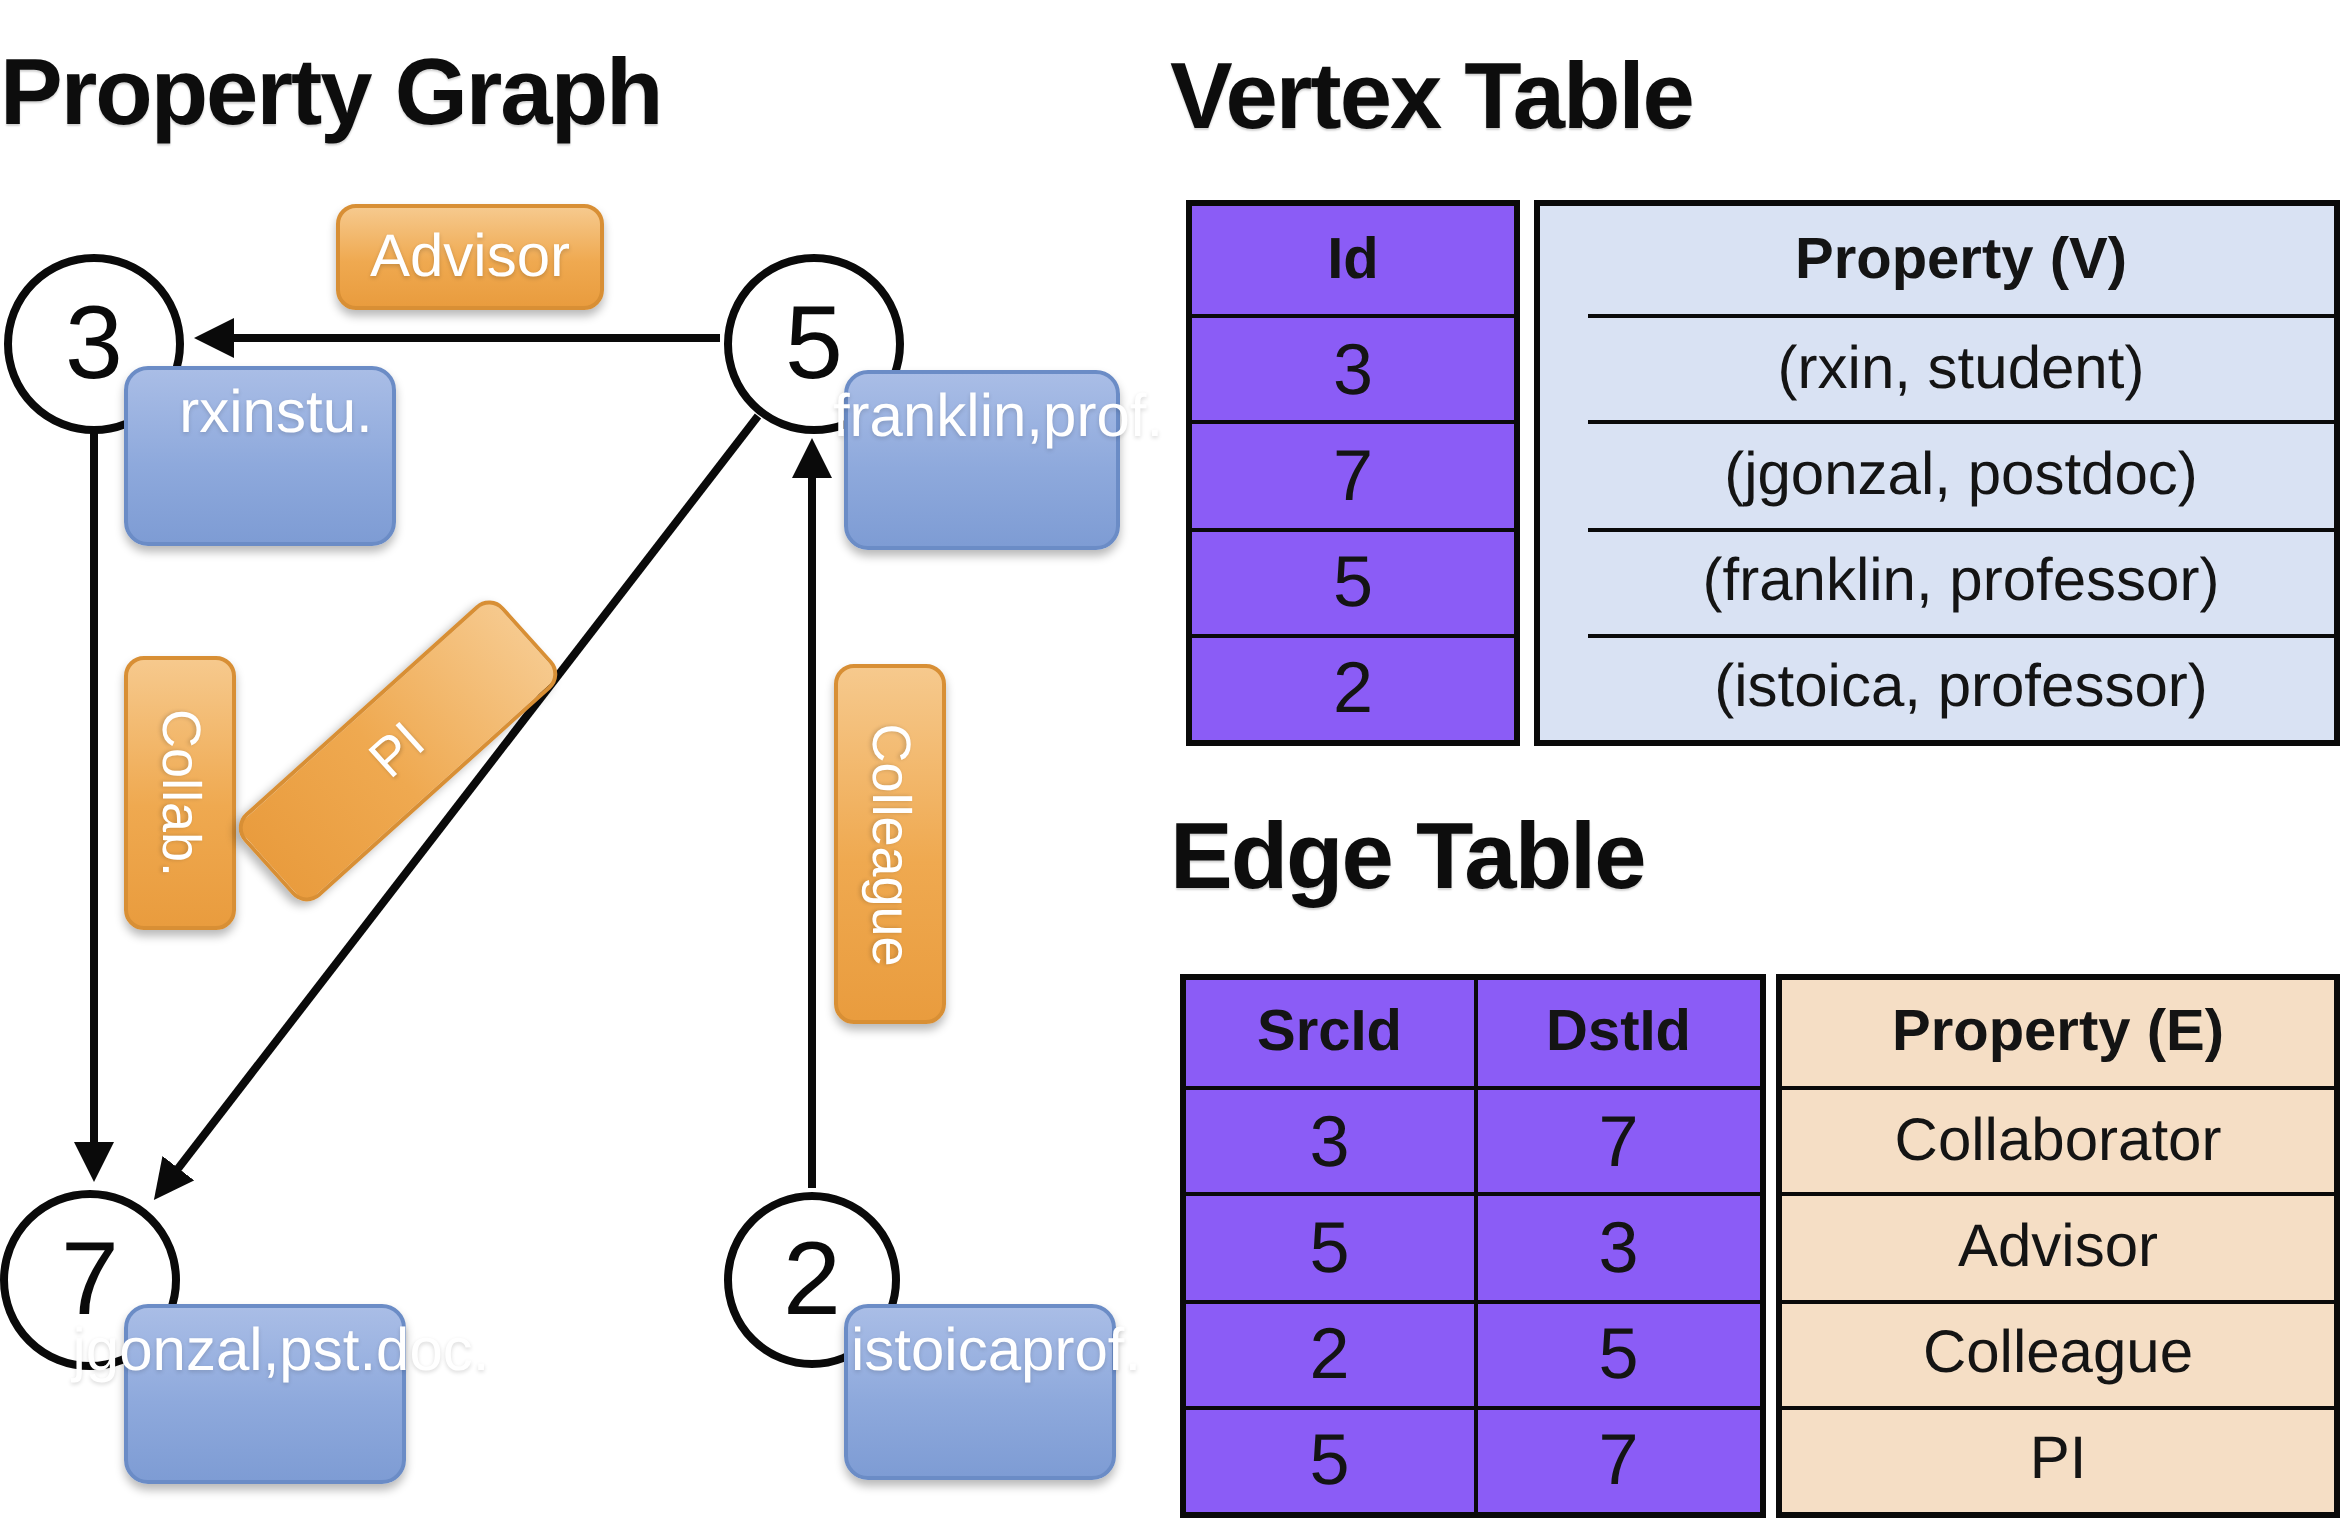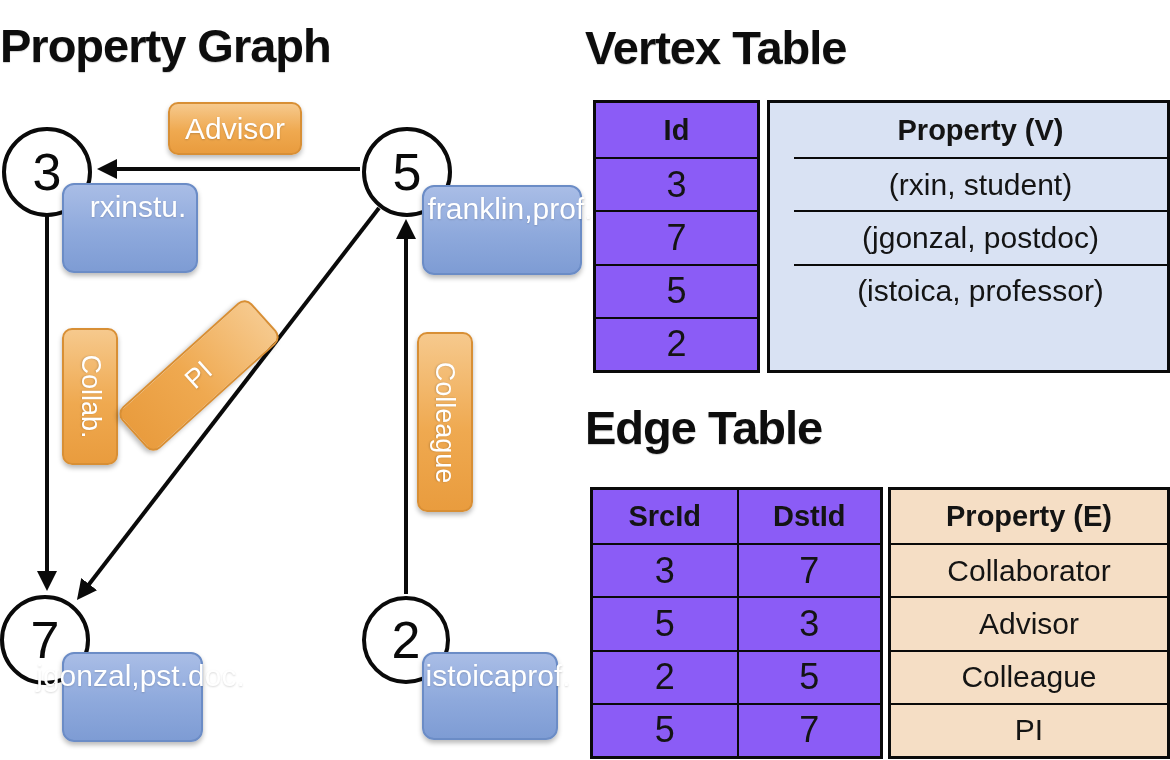--- a/index.html
+++ b/index.html
@@ -46,21 +46,21 @@
   .vertex-label{
     position:absolute;box-sizing:border-box;border-radius:12px;
     background:linear-gradient(180deg,#a9bde6 0%,#8ea9dc 55%,#7e9cd4 100%);
     border:2px solid #6b8cc6;color:#ffffff;
     display:flex;flex-direction:row;justify-content:center;
     padding-left:16px;font-size:30px;line-height:43px;
     box-shadow:0 3px 5px rgba(0,0,0,0.28);
     text-shadow:0 1px 2px rgba(0,0,0,0.15);
   }
   #vlabel-3{left:62px;top:183px;width:136px;height:90px;}
-  #vlabel-5{left:422px;top:185px;width:160px;height:90px;}
+  #vlabel-5{left:422px;top:185px;width:138px;height:90px;}
   #vlabel-7{left:62px;top:652px;width:141px;height:90px;}
   #vlabel-2{left:422px;top:652px;width:136px;height:88px;}
 
   
   .table-wrap{position:absolute;display:flex;}
   #vertex-table{left:593px;top:100px;width:577px;height:273px;gap:7px;}
   #edge-table{left:590px;top:487px;width:580px;height:272px;gap:5px;}
   .subtable{
     box-sizing:border-box;border:3px solid #0a0a0a;background:#8b5cf6;
     display:grid;height:100%;
@@ -150,20 +150,21 @@
       <div class="cell header">Id</div>
       <div class="cell num">3</div>
       <div class="cell num">7</div>
       <div class="cell num">5</div>
       <div class="cell num">2</div>
     </div>
     <div class="subtable" id="vt-prop">
       <div class="cell header">Property (V)</div>
       <div class="cell">(rxin, student)</div>
       <div class="cell">(jgonzal, postdoc)</div>
+      <div class="cell">(franklin, professor)</div>
       <div class="cell">(istoica, professor)</div>
     </div>
   </div>
 
   <div class="table-wrap" id="edge-table">
     <div class="subtable" id="et-srcdst">
       <div class="cell header">SrcId</div>
       <div class="cell header">DstId</div>
       <div class="cell num">3</div>
       <div class="cell num">7</div>

